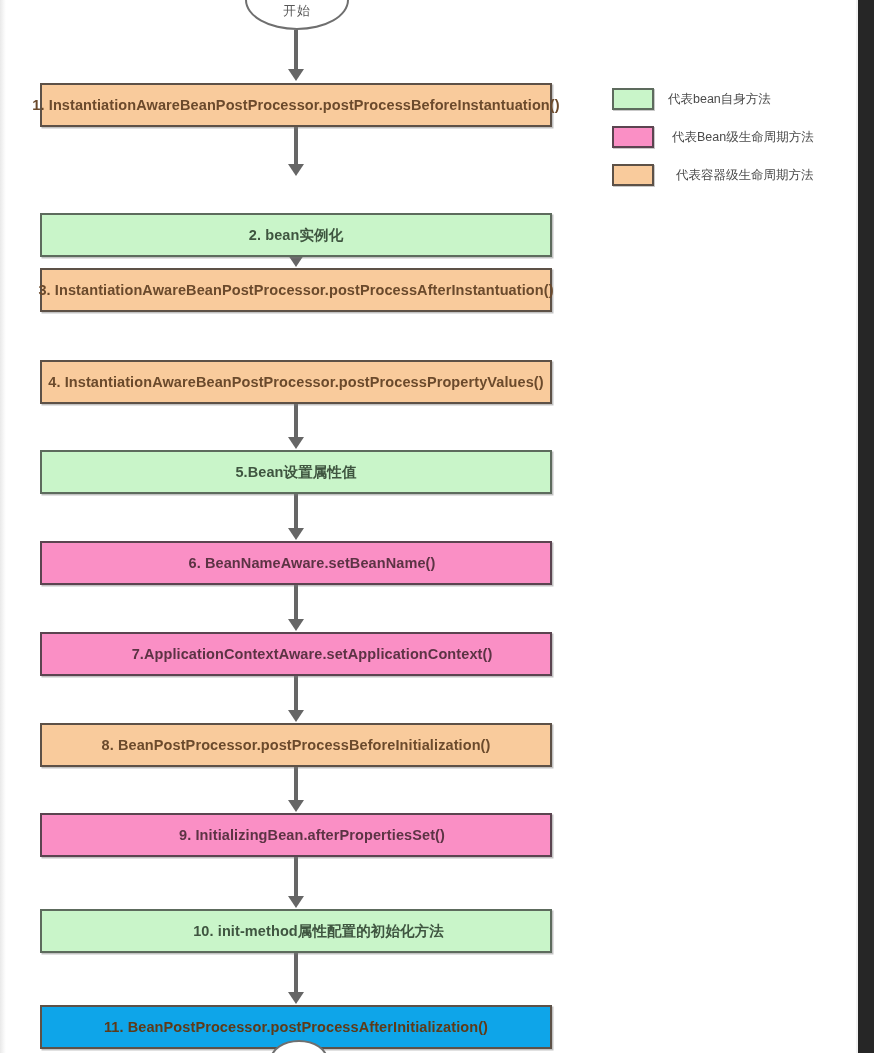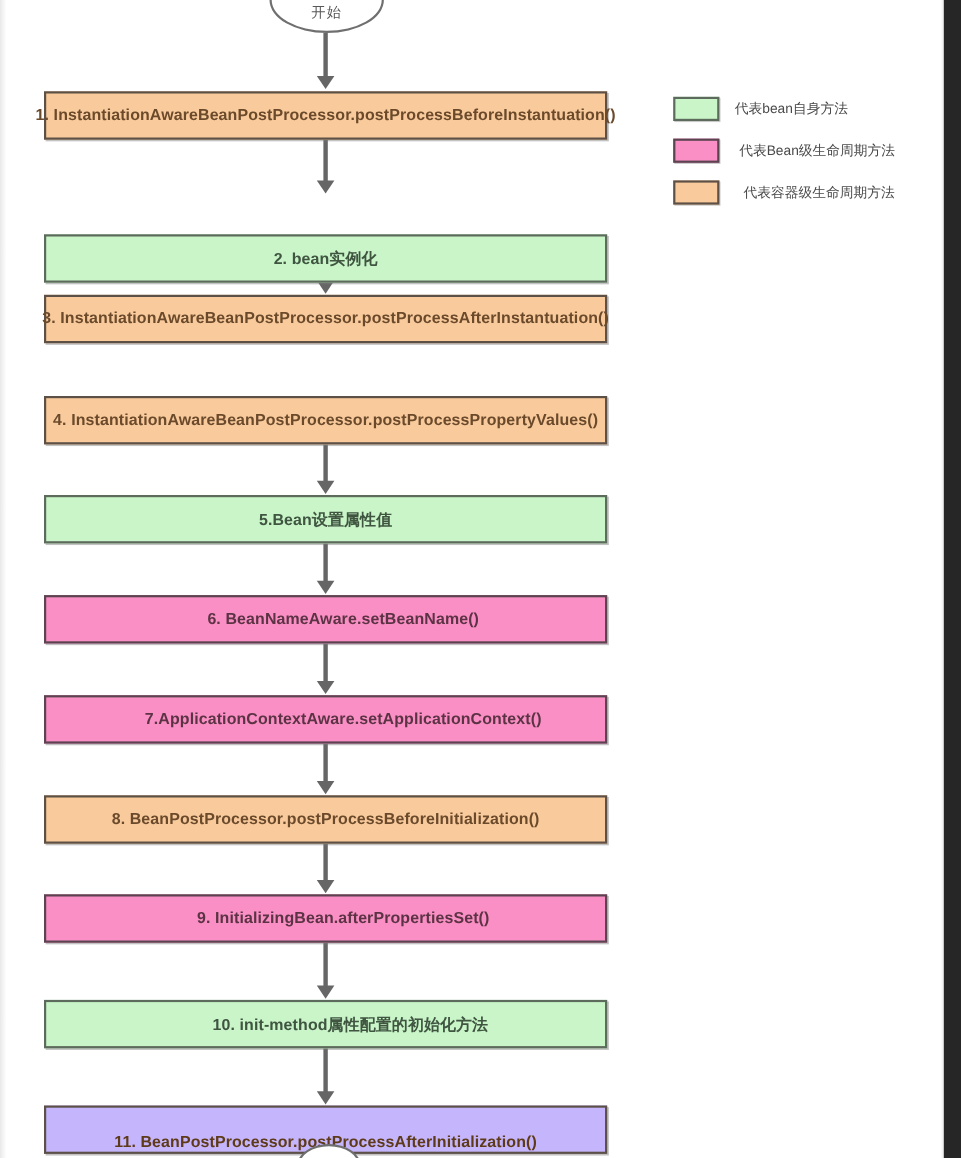--- a/index.html
+++ b/index.html
@@ -100,21 +100,21 @@
     text-align: center;
   }
 
   
   .c-green  { background: #c9f5c9; border-color: #5d6b5d; }
   .c-green  .box-label { color: #3f5540; }
   .c-pink   { background: #fa8fc5; border-color: #5b4450; padding-left: 32px; }
   .c-pink   .box-label { color: #5c3344; }
   .c-orange { background: #f9cb9c; border-color: #5d5147; }
   .c-orange .box-label { color: #6b4a2c; }
-  .c-orange-deep { background: #c4b5fd; border-color: #5d5147; align-items: flex-end; }
+  .c-orange-deep { background: #0ea5e9; border-color: #5d5147; }
   .c-orange-deep .box-label { color: #5e3a18; }
 
   
   .arrow {
     position: absolute;
     left: 294px;
     width: 4px;
     background: #666666;
   }
   .arrow::after {

